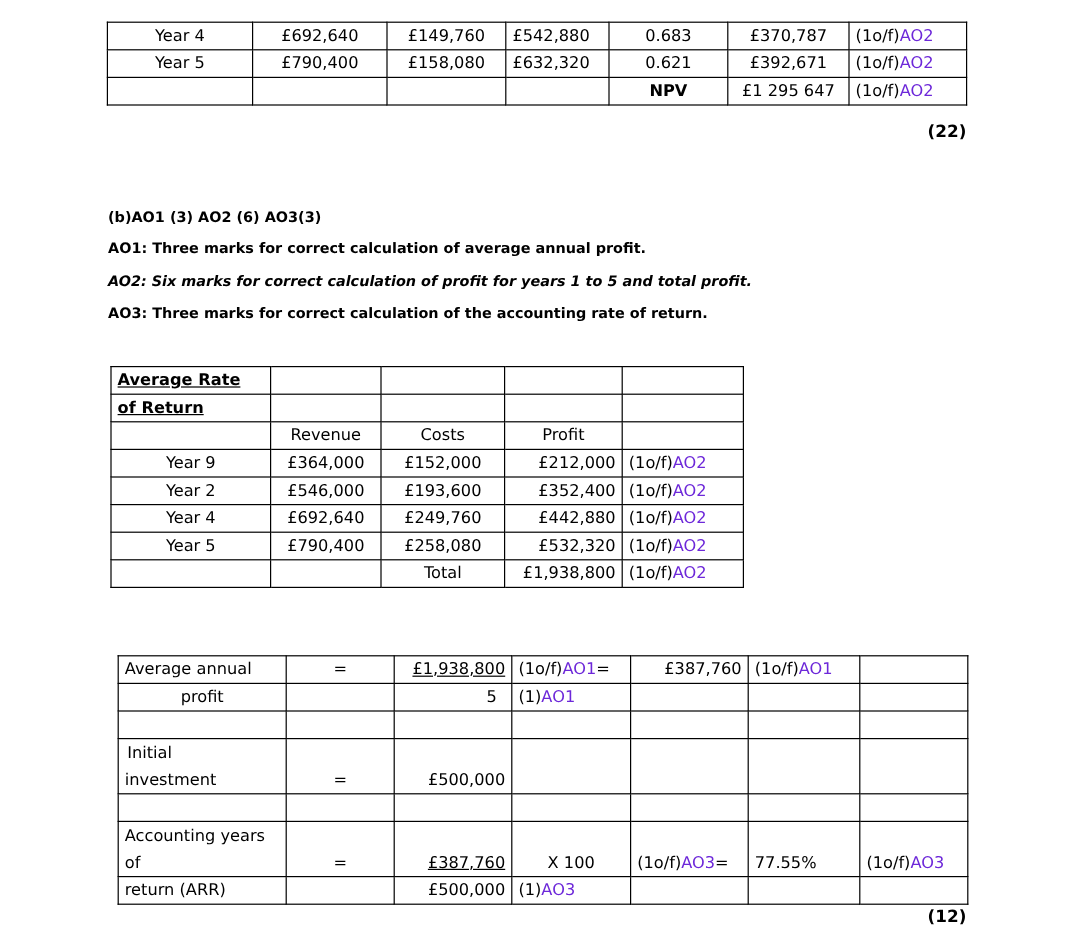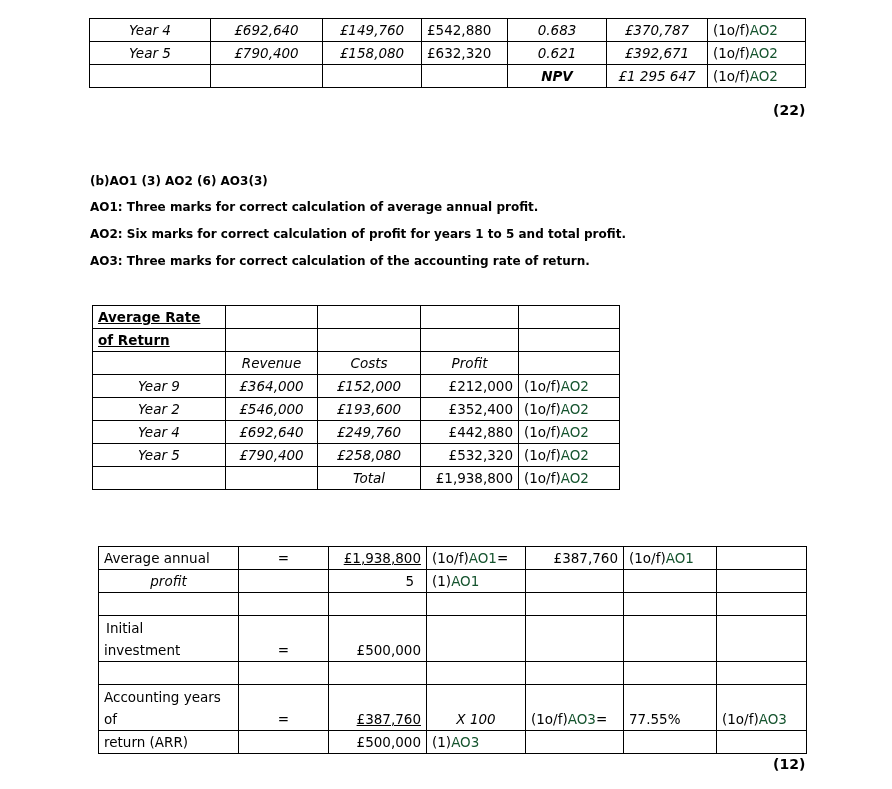--- a/index.html
+++ b/index.html
@@ -1,26 +1,26 @@
 <!DOCTYPE html>
 <html><head>
 <meta charset="utf-8">
 <style>
   html, body { margin: 0; padding: 0; background: #ffffff; }
   body { width: 892px; height: 789px; position: relative; overflow: hidden;
          font-family: "DejaVu Sans", sans-serif; font-size: 13.5px; color: #000; }
   table { border-collapse: collapse; position: absolute; table-layout: fixed; }
   td { border: 1.3px solid #000; padding: 0 5px; height: 22px; line-height: 22px;
        white-space: nowrap; overflow: hidden; vertical-align: bottom; }
-  .c { text-align: center; font-style: italic; }
+  .c { text-align: center; }
   .r { text-align: right; }
   .l { text-align: left; }
   .b { font-weight: bold; }
   .u { text-decoration: underline; }
-  .red { color: #14532d; }
+  .red { color: #6d28d9; }
   .tall { height: 45px; }
   .two { line-height: 22px; white-space: normal; }
   .heading { font-weight: bold; font-size: 12px; position: absolute; left: 90px; }
   .marks { position: absolute; font-weight: bold; font-size: 14px; margin-top: 10px; }
 </style>
 </head>
 <body>
 
 <table style="left:89px; top:18px; width:716px;">
   <colgroup>
@@ -59,21 +59,21 @@
     <td class="c b">NPV</td>
     <td class="c">£1 295 647</td>
     <td class="l"><span>(1o/f)</span><span class="red">AO2</span></td>
   </tr>
 </tbody>
   </table>
 <div class="marks" style="left:773px; top:92px;">(22)</div>
 
 <div class="heading" style="top:174px;">(b)AO1 (3)  AO2 (6)  AO3(3)</div>
 <div class="heading" style="top:200px;">AO1: Three marks for correct calculation of average annual profit.</div>
-<div class="heading" style="top:227px;">AO2: Six marks for correct calculation of profit for years 1 to 5 and total profit.</div>
+<div class="heading" style="top:227px;font-style:italic;">AO2: Six marks for correct calculation of profit for years 1 to 5 and total profit.</div>
 <div class="heading" style="top:254px;">AO3: Three marks for correct calculation of the accounting rate of return.</div>
 
 <table style="left:92px; top:305px; width:527px;">
   <colgroup>
     <col style="width:133px">
       <col style="width:92px">
       <col style="width:103px">
       <col style="width:98px">
       <col style="width:101px">
   </colgroup>

